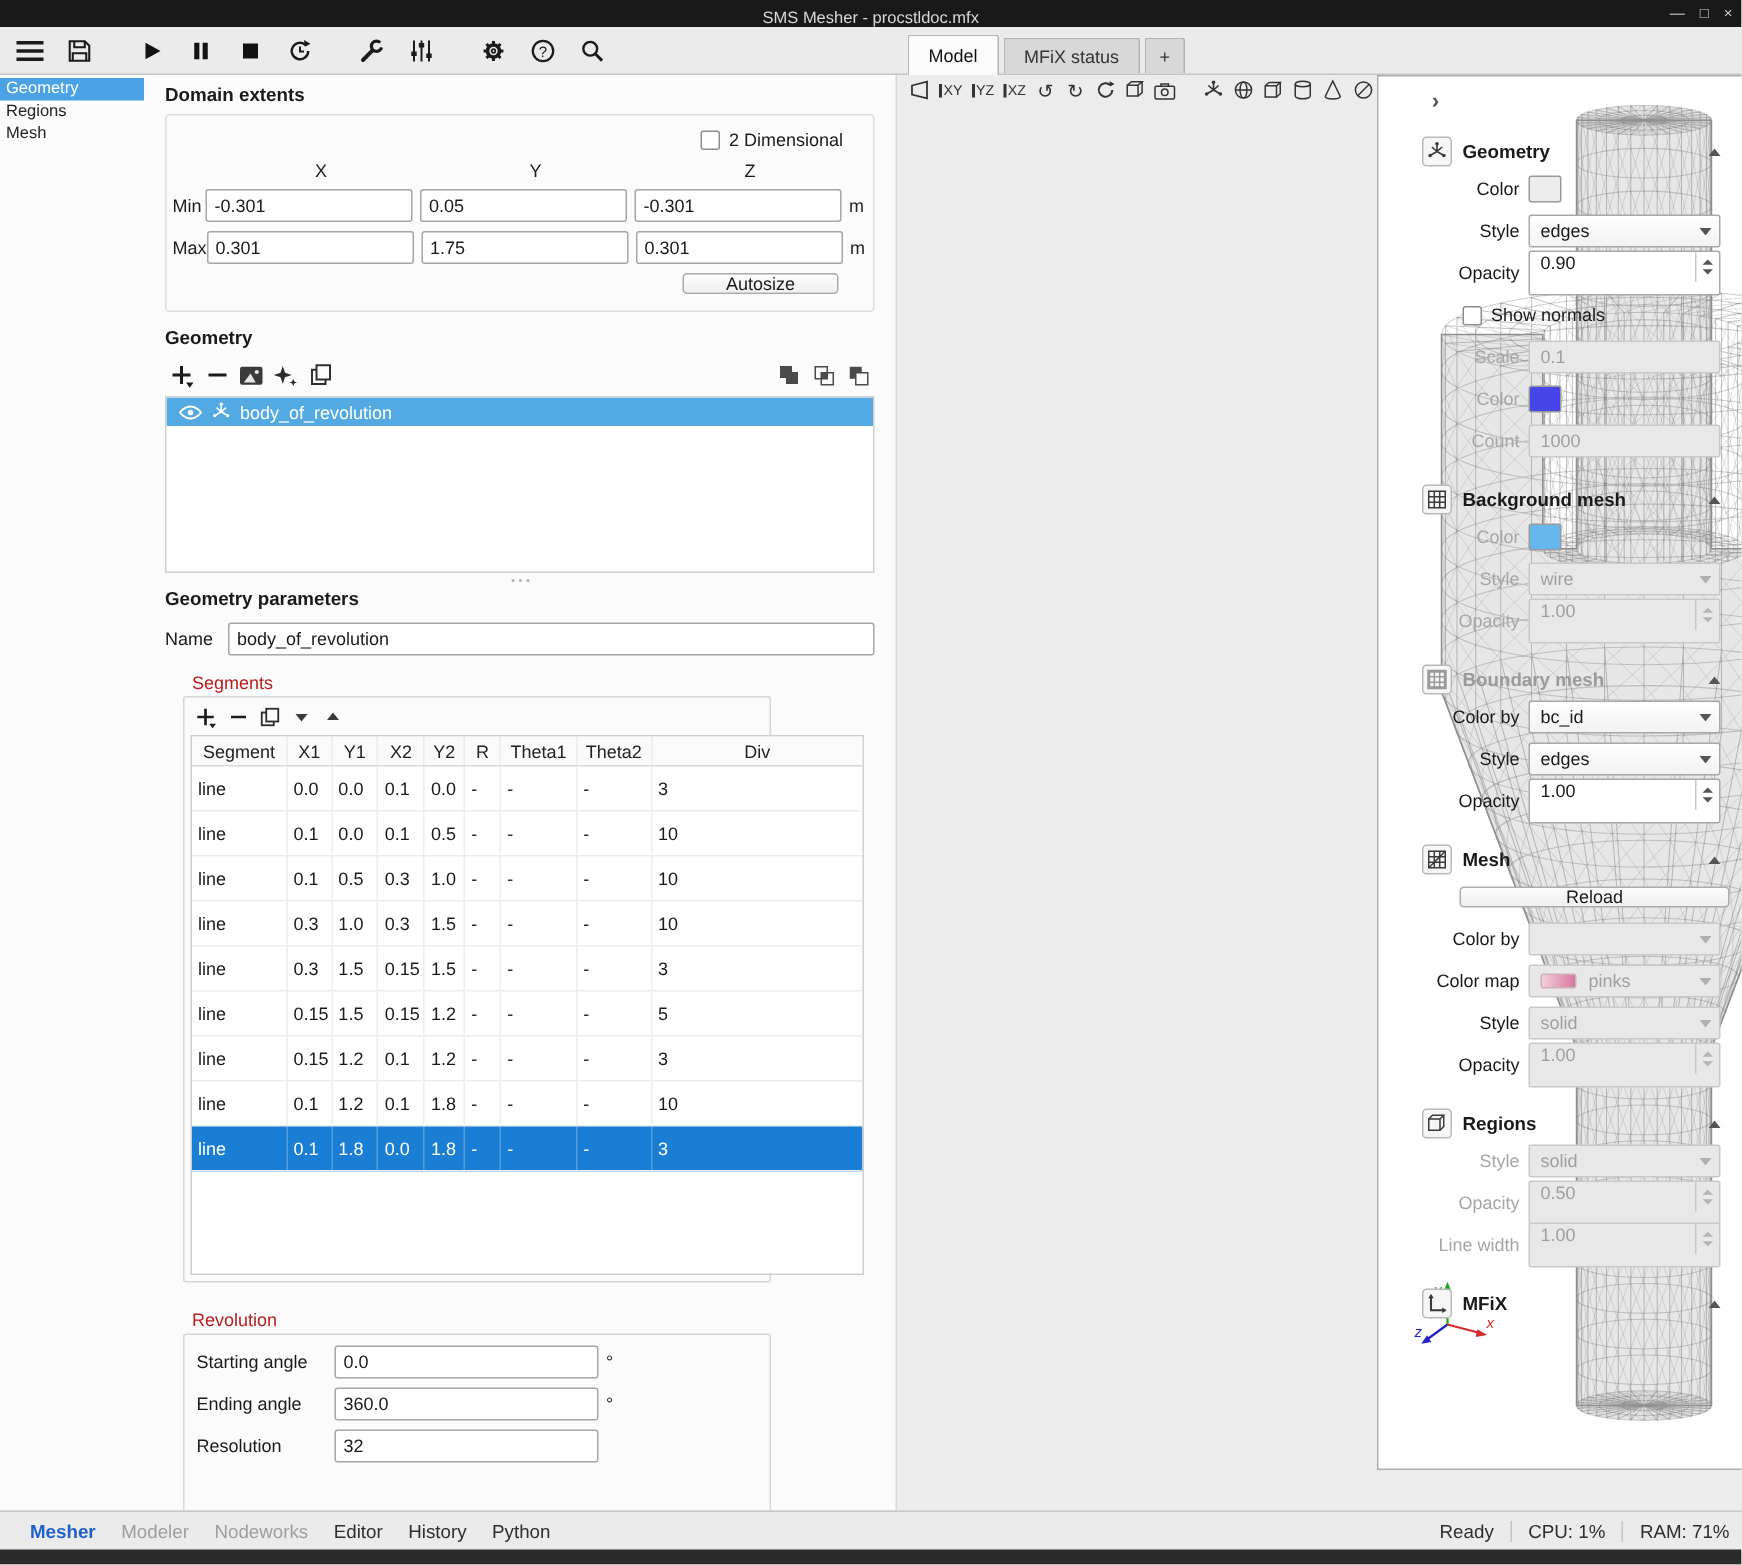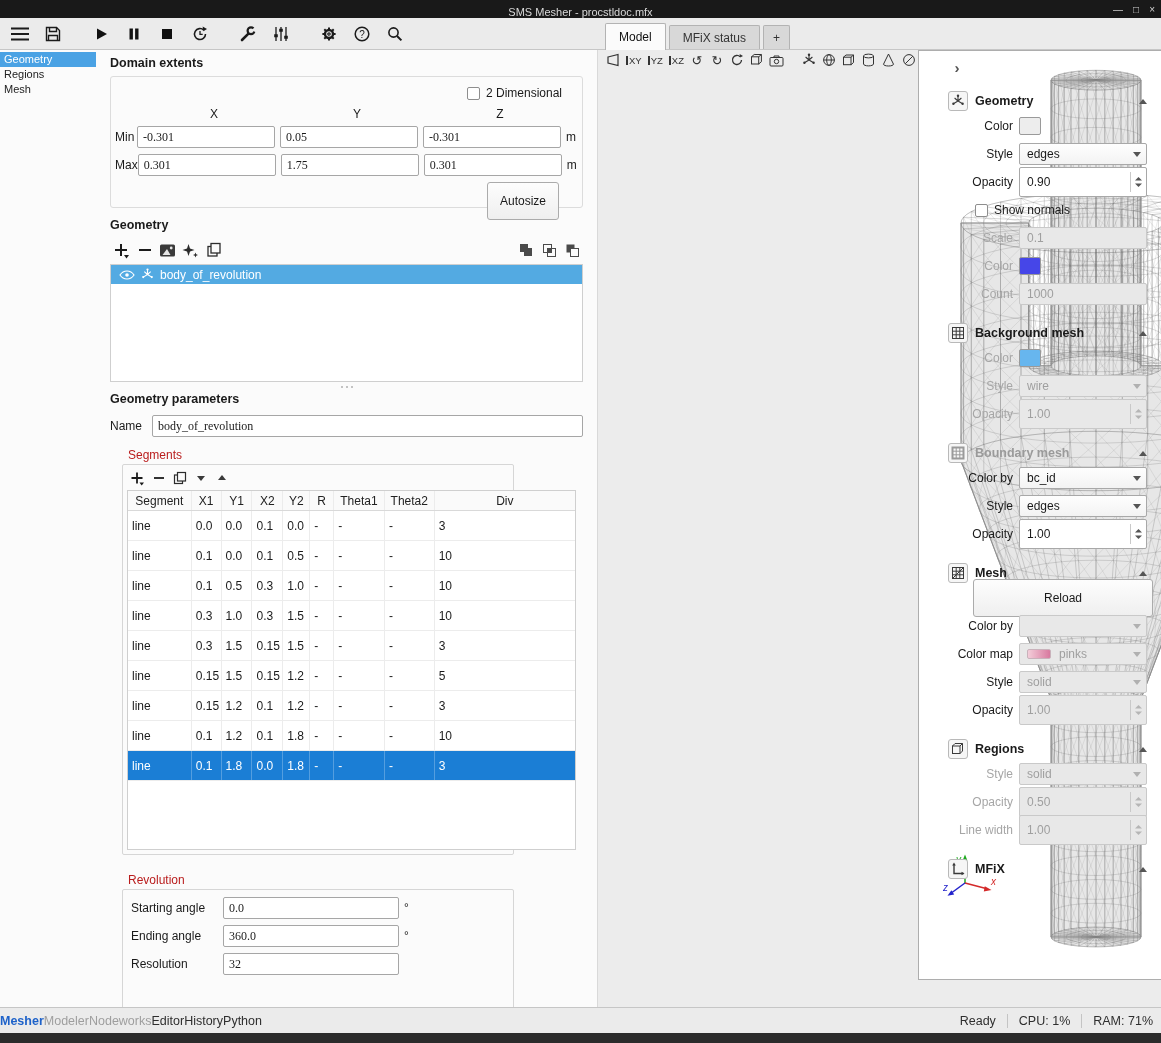--- a/index.html
+++ b/index.html
@@ -27,25 +27,25 @@
   .sec-head{font-weight:bold;font-size:12.5px;height:18px;margin-bottom:2px}
   
   .extents{border:1px solid #dcdcdc;border-radius:3px;padding:6px 6px 8px 4px;height:132px;margin-bottom:10px}
   .chk-row{display:flex;justify-content:flex-end;align-items:center;height:20px;margin-right:14px;gap:6px}
   .checkbox{width:13px;height:13px;border:1px solid #8e8e8e;border-radius:2px;background:#fff;display:inline-block}
   .xyz-row{display:flex;height:18px;align-items:center;margin-top:2px}
   .xyz-row .lblcol{width:30px}
   .xyz-row .col{width:138px;text-align:center;margin-right:5px}
   .ext-row{display:flex;align-items:center;height:28px}
   .ext-row .lblcol{width:30px}
-  input.txt{height:22px;border:1px solid #a6a6a6;border-radius:2px;background:#fff;padding:0 5px;font-family:Liberation Serif, serif;font-size:12px;color:#1a1a1a;outline:none}
+  input.txt{height:22px;border:1px solid #a6a6a6;border-radius:2px;background:#fff;padding:0 5px;font-family:Liberation Sans, sans-serif;font-size:12px;color:#1a1a1a;outline:none}
   .ext-row input{width:138px;margin-right:5px}
   .unit{width:12px;color:#222}
   .autosize-row{display:flex;justify-content:flex-end;margin-right:17px;margin-top:3px}
-  .btn{height:38px;border:1px solid #ababab;border-radius:3px;background:linear-gradient(#fdfdfd,#efefef);padding:0 12px;display:flex;align-items:center;justify-content:center;font-size:12px;color:#1a1a1a}
+  .btn{height:14px;border:1px solid #ababab;border-radius:3px;background:linear-gradient(#fdfdfd,#efefef);padding:0 28px;display:flex;align-items:center;justify-content:center;font-size:12px;color:#1a1a1a}
   
   .geo-toolbar{display:flex;align-items:center;height:24px;margin-bottom:2px}
   .gt-btn{width:23px;height:20px;display:flex;align-items:center;justify-content:center}
   .gt-spacer{flex:1}
   .geo-list{border:1px solid #cfcfcf;background:#fff;height:118px;overflow:hidden}
   .geo-item{height:19px;background:#53aae2;color:#fff;display:flex;align-items:center;gap:6px;padding-left:8px;font-size:12px}
   .splitter{height:10px;display:flex;align-items:center;justify-content:center;gap:3px}
   .splitter i{width:2px;height:2px;background:#b0b0b0;border-radius:50%;display:block}
   
   .name-row{display:flex;align-items:center;height:28px;margin-bottom:8px}
@@ -89,31 +89,31 @@
   .sec-title.muted{color:#9a9a9a}
   .sec-collapse{margin-left:auto;padding-right:5px}
   .srow{display:flex;align-items:center;height:28px}
   .srow.chk{padding-left:35px;gap:6px}
   .rlabel{width:79px;text-align:right;padding-right:6px;color:#1a1a1a}
   .rlabel.dis{color:#a6a6a6}
   .swatch{width:22px;height:18px;border:1px solid #9a9a9a;border-radius:2px}
   .dropdown{width:128px;height:22px;border:1px solid #a8a8a8;border-radius:2px;background:linear-gradient(#fefefe,#f3f3f3);display:flex;align-items:center;padding:0 5px 0 7px;gap:4px}
   .dropdown .val{flex:1;overflow:hidden;white-space:nowrap}
   .dropdown.dis{background:#e8e8e8;border-color:#c9c9c9;color:#9f9f9f}
-  .spinbox{width:128px;height:30px;border:1px solid #a8a8a8;border-radius:2px;background:#fff;display:flex;align-items:center}
+  .spinbox{width:128px;height:30px;border:1px solid #a8a8a8;border-radius:2px;background:#fff;display:flex;align-items:flex-start}
   .spinbox .val{flex:1;padding-left:7px}
   .spinbox .spin-arrows{width:16px;height:20px;border-left:1px solid #c9c9c9;display:flex;align-items:center;justify-content:center}
   .spinbox.dis{background:#e8e8e8;border-color:#c9c9c9;color:#9f9f9f}
   .sinput{width:128px;height:22px;border:1px solid #a8a8a8;border-radius:2px;background:#fff;display:flex;align-items:center;padding-left:7px}
   .sinput.dis{background:#e8e8e8;border-color:#c9c9c9;color:#9f9f9f}
   .reload{margin-left:33px;width:180px}
   .cmap-chip{width:24px;height:10px;border-radius:2px;background:linear-gradient(90deg,#f3cdd9,#d8799f);border:1px solid #c9b2bb;margin-right:4px}
   
   .statusbar{flex:0 0 26px;background:#ebebeb;border-top:1px solid #c6c6c6;display:flex;align-items:center;font-size:12.5px}
-  .sb-left{display:flex;align-items:center;gap:0;padding-left:0}
+  .sb-left{display:flex;align-items:center;gap:17px;padding-left:20px}
   .sb-item.active{color:#1e62c9;font-weight:bold}
   .sb-item.muted{color:#9e9e9e}
   .sb-item.normal{color:#2e2e2e}
   .sb-right{margin-left:auto;display:flex;align-items:center;padding-right:8px}
   .sb-sep{width:1px;height:14px;background:#c4c4c4;margin:0 11px}
   .bottom-strip{flex:0 0 10px;background:#2b2b2b}
 </style>
 </head>
 <body>
 

